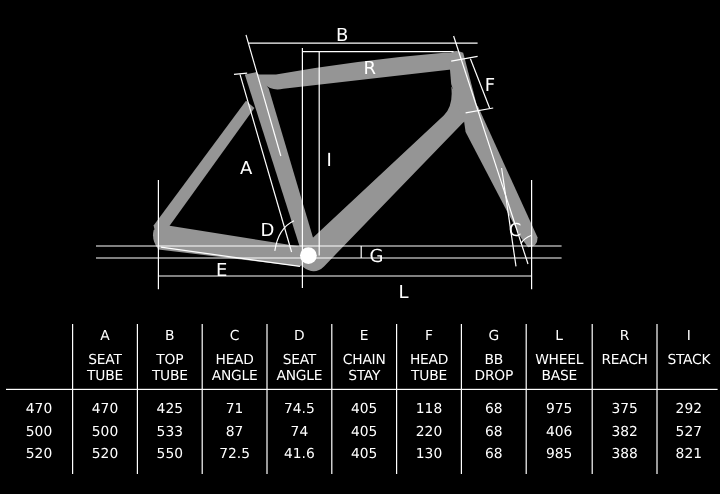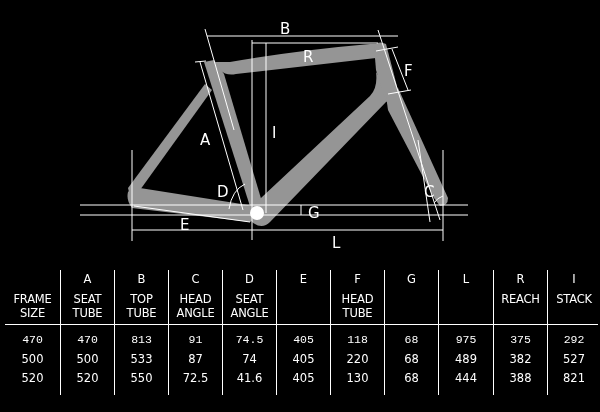--- a/index.html
+++ b/index.html
@@ -7,21 +7,21 @@
          font-family: "DejaVu Sans", sans-serif; color: #fff; }
   #diagram { position: absolute; left: 0; top: 0; width: 600px; height: 262px; }
   #diagram text { font-family: "DejaVu Sans", sans-serif; fill: #fff; font-size: 15px; }
   #geo-table { position: absolute; left: 5px; top: 270px; width: 595px; }
   .col { position: absolute; top: 0; height: 125px; text-align: center; }
   .col.bordered { border-left: 1px solid #fff; }
   .hdr-letter { position: absolute; top: 2px; left: 0; right: 0; font-size: 11.5px; line-height: 14px; }
   .hdr-label { position: absolute; top: 22px; left: 0; right: 0; font-size: 11.5px; line-height: 14px; letter-spacing: -0.2px; }
   .hdr-label span { display: block; }
   .cell { position: absolute; left: 0; right: 0; font-size: 11.5px; line-height: 14px; }
-  .r0 { top: 63px; font-family: Liberation Mono, monospace; } .r1 { top: 82px; } .r2 { top: 101px; }
+  .r0 { top: 63px; } .r1 { top: 82px; } .r2 { top: 101px; }
   #hdr-divider { position: absolute; left: 5px; top: 324px; width: 593px; height: 1px; background: #fff; }
 </style>
 </head>
 <body>
 
 <svg id="diagram" viewBox="0 0 600 262" xmlns="http://www.w3.org/2000/svg">
 
   <g fill="#959595" stroke="none">
 
     <path d="M212,62 L220,70 Q226,76 236,74 L376,58 L384,44 L370,44 Q300,50 230,62 Z"></path>
@@ -85,24 +85,20 @@
   <text x="424" y="197">C</text>
   <text x="308" y="218">G</text>
   <text x="180" y="230">E</text>
   <text x="332" y="248">L</text>
 </svg>
 
 <div id="geo-table">
 
   <div class="col" style="left:0;width:55px">
     <div class="hdr-letter"></div>
-    <div class="hdr-label">
-        <span>FRAME</span>
-        <span>SIZE</span>
-      </div>
     <div class="cell r0">470</div>
     <div class="cell r1">500</div>
     <div class="cell r2">520</div>
   </div>
 
   <div class="col bordered" style="left:55px;width:53px">
     <div class="hdr-letter">A</div>
     <div class="hdr-label">
         <span>SEAT</span>
         <span>TUBE</span>
@@ -111,77 +107,89 @@
     <div class="cell r1">500</div>
     <div class="cell r2">520</div>
   </div>
 
   <div class="col bordered" style="left:109px;width:53px">
     <div class="hdr-letter">B</div>
     <div class="hdr-label">
         <span>TOP</span>
         <span>TUBE</span>
       </div>
-    <div class="cell r0">813</div>
+    <div class="cell r0">425</div>
     <div class="cell r1">533</div>
     <div class="cell r2">550</div>
   </div>
 
   <div class="col bordered" style="left:163px;width:53px">
     <div class="hdr-letter">C</div>
     <div class="hdr-label">
         <span>HEAD</span>
         <span>ANGLE</span>
       </div>
-    <div class="cell r0">91</div>
+    <div class="cell r0">71</div>
     <div class="cell r1">87</div>
     <div class="cell r2">72.5</div>
   </div>
 
   <div class="col bordered" style="left:217px;width:53px">
     <div class="hdr-letter">D</div>
     <div class="hdr-label">
         <span>SEAT</span>
         <span>ANGLE</span>
       </div>
     <div class="cell r0">74.5</div>
     <div class="cell r1">74</div>
     <div class="cell r2">41.6</div>
   </div>
 
   <div class="col bordered" style="left:271px;width:53px">
     <div class="hdr-letter">E</div>
+    <div class="hdr-label">
+        <span>CHAIN</span>
+        <span>STAY</span>
+      </div>
     <div class="cell r0">405</div>
     <div class="cell r1">405</div>
     <div class="cell r2">405</div>
   </div>
 
   <div class="col bordered" style="left:325px;width:53px">
     <div class="hdr-letter">F</div>
     <div class="hdr-label">
         <span>HEAD</span>
         <span>TUBE</span>
       </div>
     <div class="cell r0">118</div>
     <div class="cell r1">220</div>
     <div class="cell r2">130</div>
   </div>
 
   <div class="col bordered" style="left:379px;width:53px">
     <div class="hdr-letter">G</div>
+    <div class="hdr-label">
+        <span>BB</span>
+        <span>DROP</span>
+      </div>
     <div class="cell r0">68</div>
     <div class="cell r1">68</div>
     <div class="cell r2">68</div>
   </div>
 
   <div class="col bordered" style="left:433px;width:54px">
     <div class="hdr-letter">L</div>
+    <div class="hdr-label">
+        <span>WHEEL</span>
+        <span>BASE</span>
+      </div>
     <div class="cell r0">975</div>
-    <div class="cell r1">489</div>
-    <div class="cell r2">444</div>
+    <div class="cell r1">406</div>
+    <div class="cell r2">985</div>
   </div>
 
   <div class="col bordered" style="left:488px;width:53px">
     <div class="hdr-letter">R</div>
     <div class="hdr-label">
         <span>REACH</span>
         <span></span>
       </div>
     <div class="cell r0">375</div>
     <div class="cell r1">382</div>

